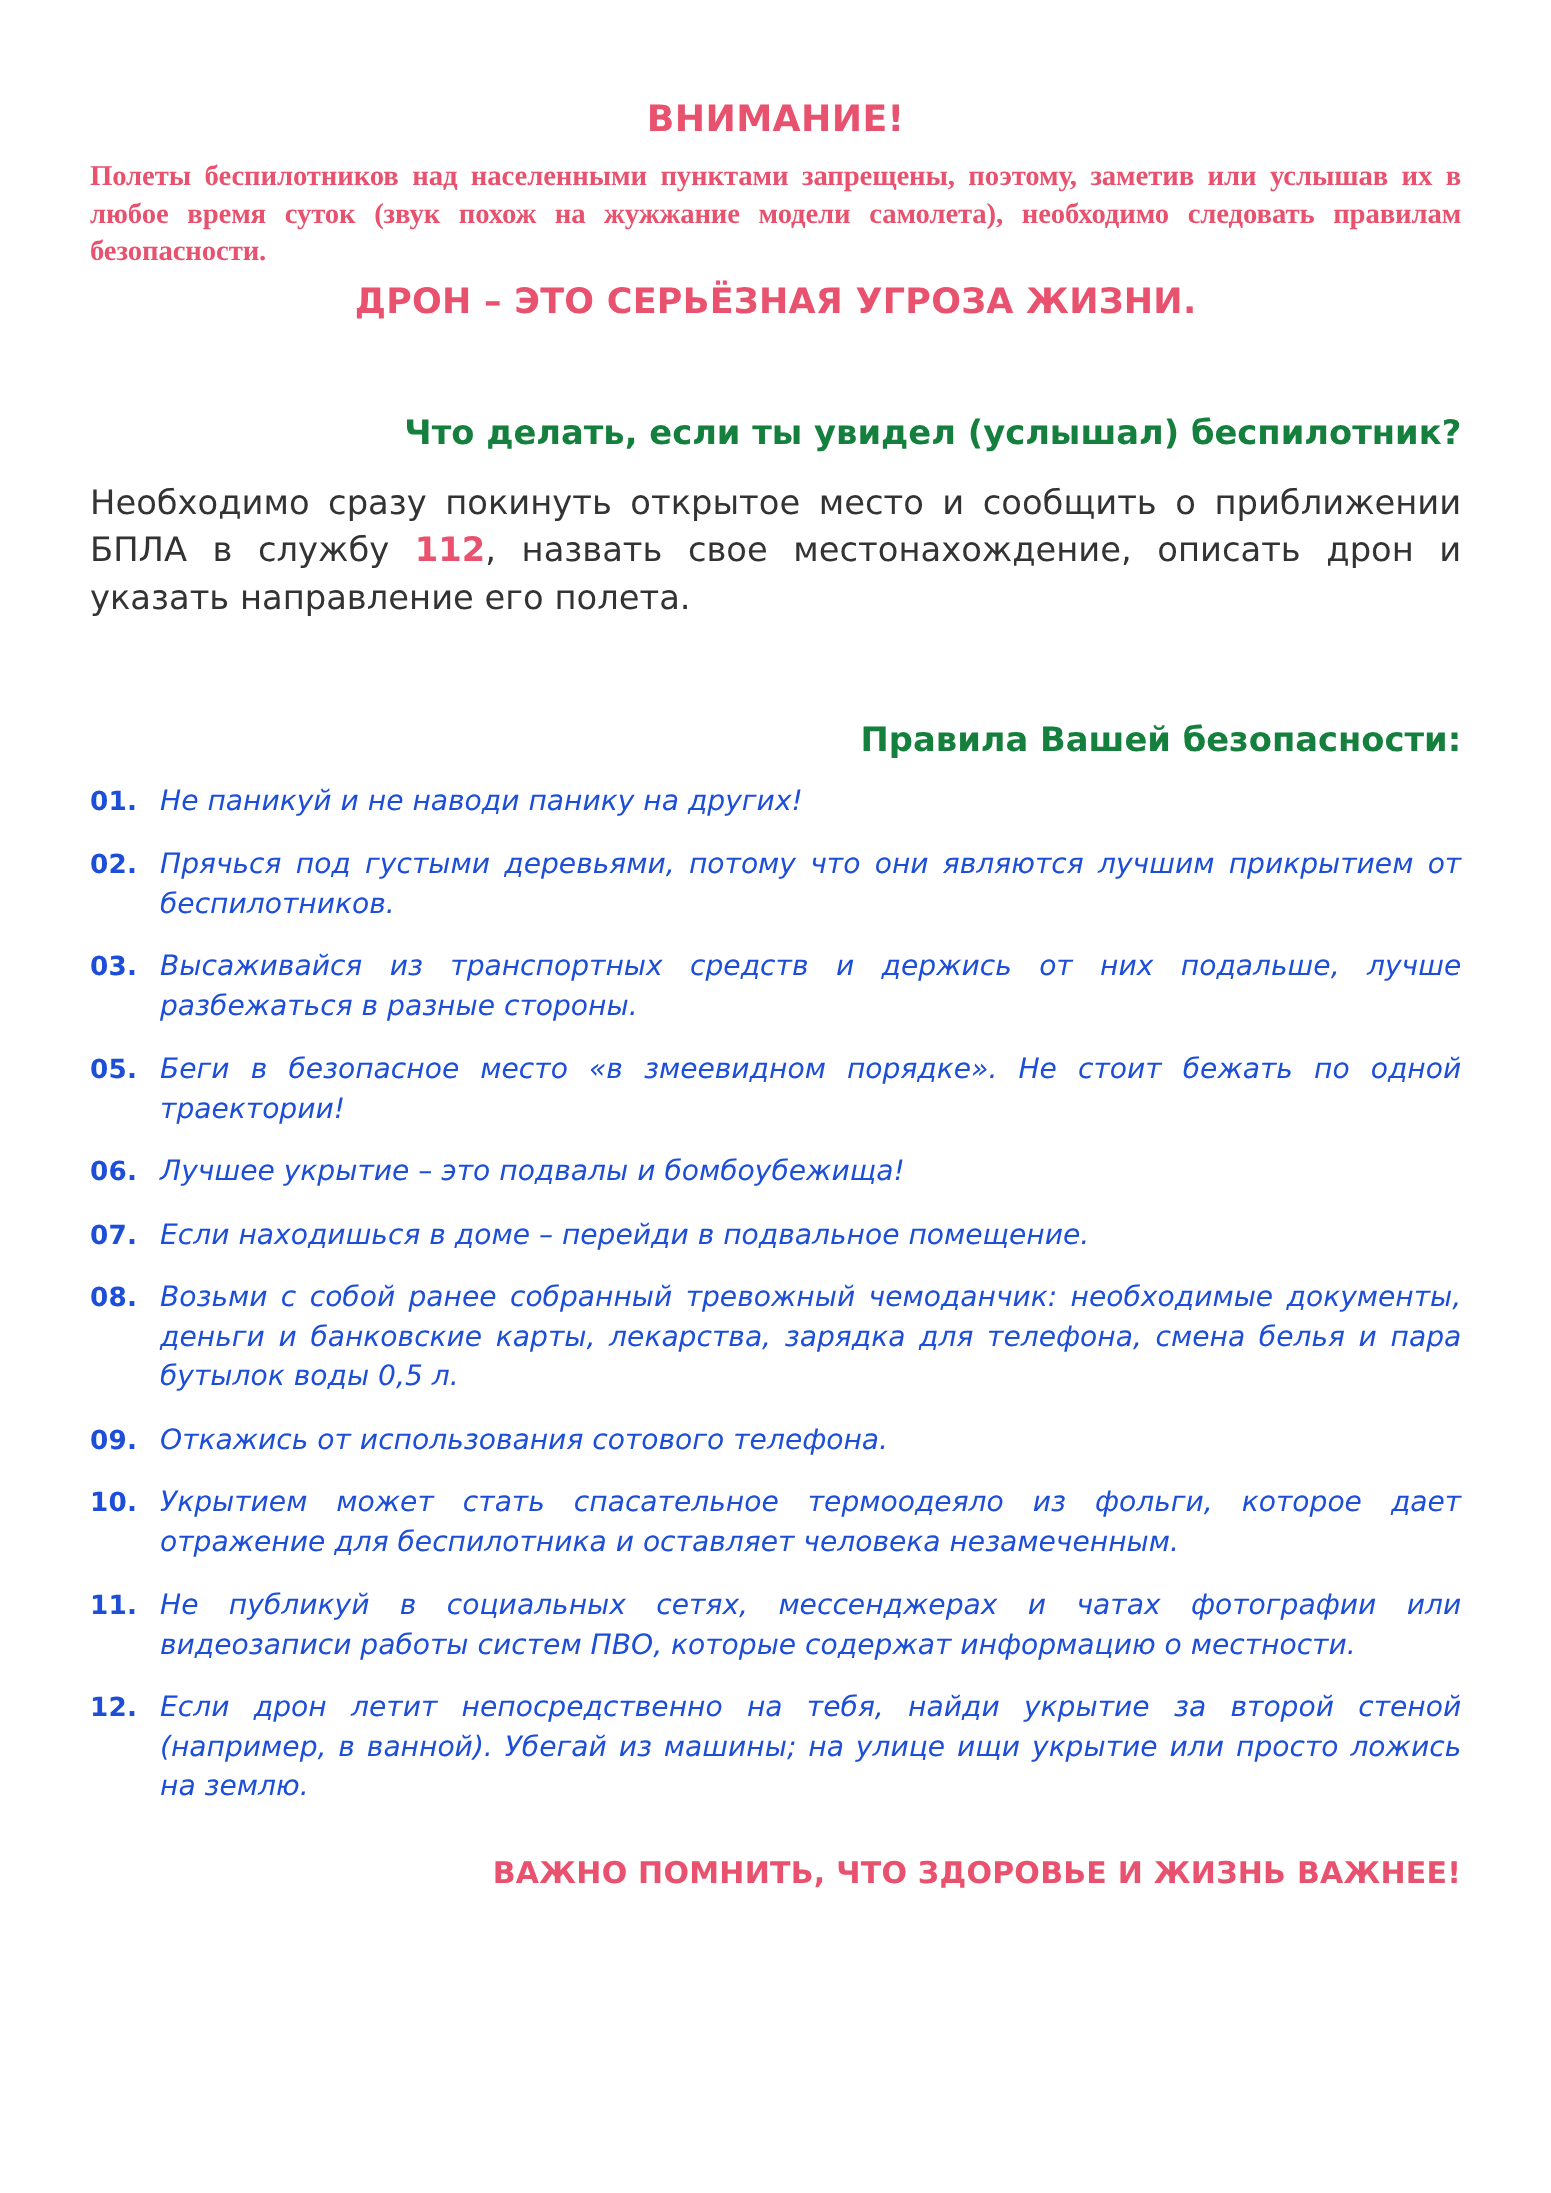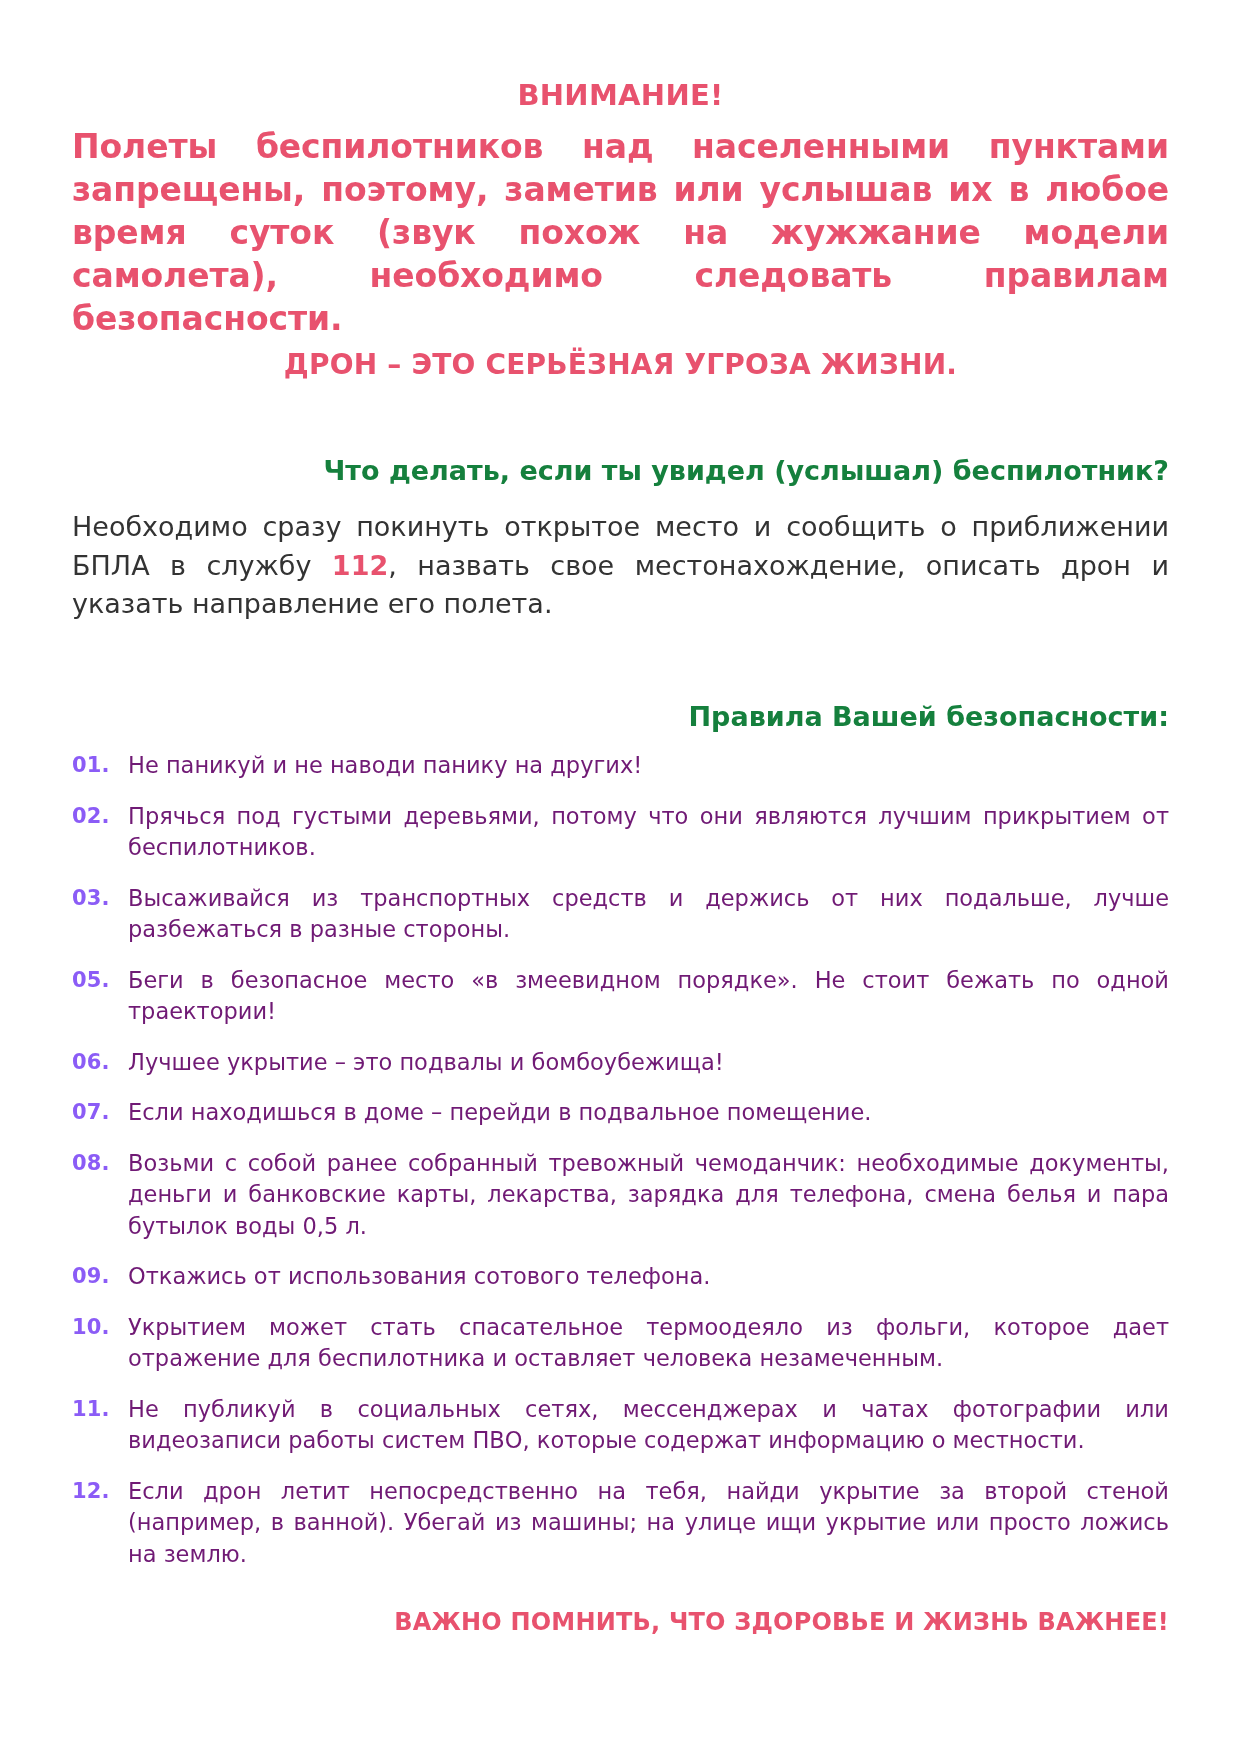--- a/index.html
+++ b/index.html
@@ -25,25 +25,26 @@
     color: #e8526e;
     font-weight: bold;
     font-size: 29px;
     letter-spacing: 0.3px;
     margin: 0 0 14px 0;
   }
 
   .lead {
     color: #e8526e;
     font-weight: bold;
-    font-size: 33px;
+    font-size: 23px;
     line-height: 1.30;
     text-align: justify;
     margin: 0 0 6px 0;
     letter-spacing: -0.1px;
+    font-family: Liberation Serif, serif;
   }
 
   .threat {
     text-align: center;
     color: #e8526e;
     font-weight: bold;
     font-size: 28px;
     margin: 8px 0 0 0;
     letter-spacing: 0.2px;
   }
@@ -79,34 +80,35 @@
     list-style: none;
     margin: 0;
     padding: 0;
   }
   ol.rules-list li {
     display: flex;
     align-items: flex-start;
     margin-bottom: 19px;
   }
   .rule-num {
-    color: #8b5cf6;
+    color: #1d4ed8;
     font-weight: bold;
     font-size: 21px;
     width: 56px;
     flex: 0 0 56px;
     padding-top: 3px;
     letter-spacing: 0.2px;
   }
   .rule-text {
     flex: 1 1 auto;
     font-size: 22.5px;
     line-height: 1.40;
     text-align: justify;
-    color: #701a75;
+    color: #1d4ed8;
+    font-style: italic;
   }
 
   .footer-note {
     text-align: right;
     color: #e8526e;
     font-weight: bold;
     font-size: 24px;
     margin: 38px 0 0 0;
     letter-spacing: 0.2px;
   }

